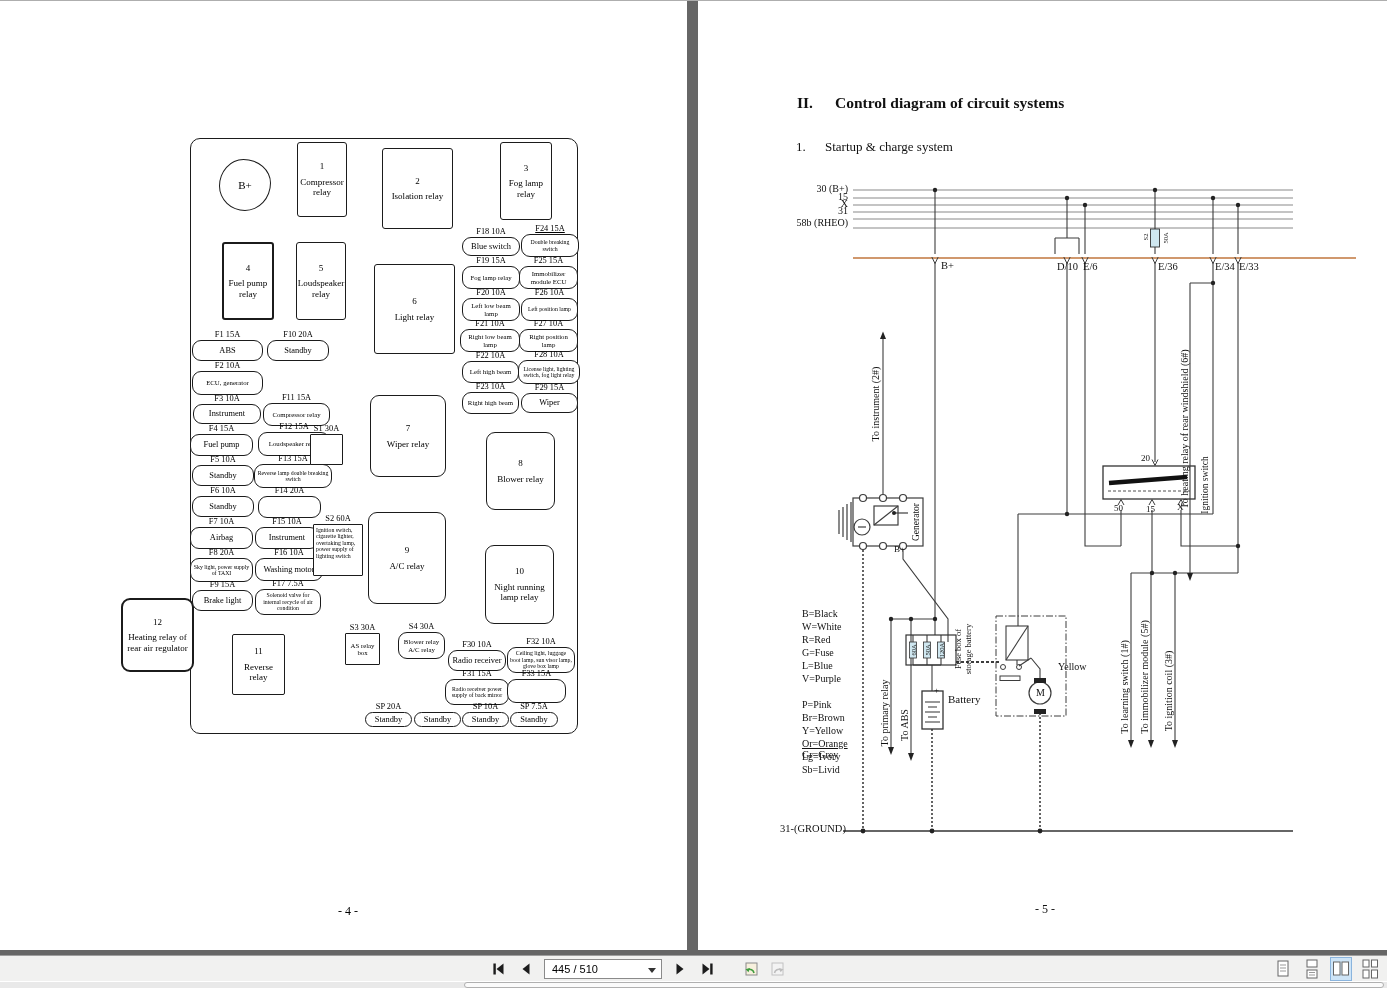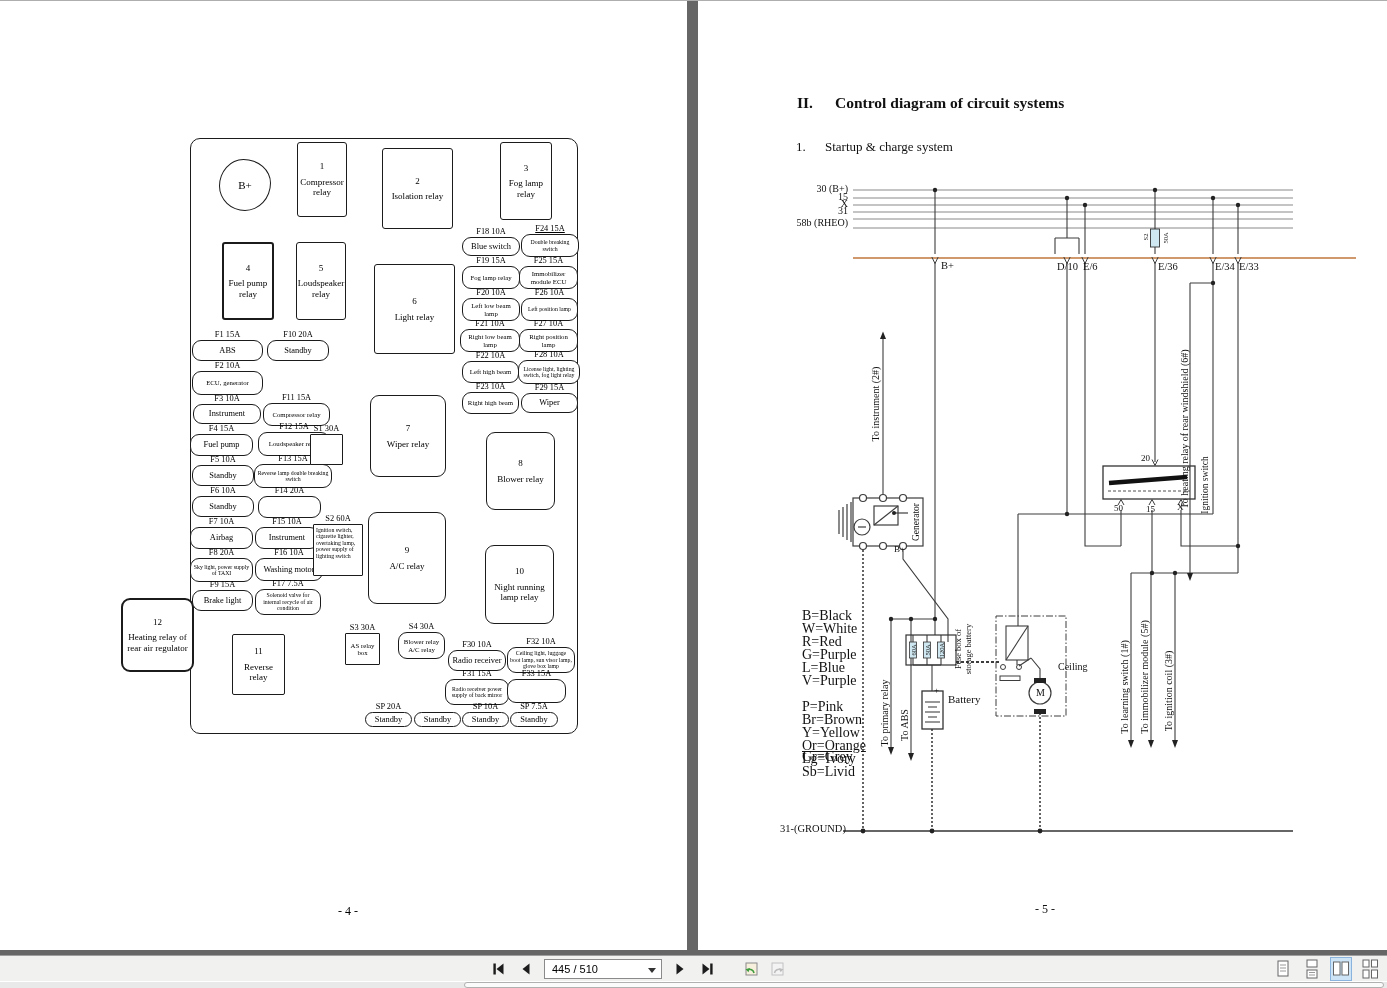--- a/index.html
+++ b/index.html
@@ -29,21 +29,21 @@
 
   
   .rpl{position:absolute;white-space:nowrap;color:#111;}
   .rot{transform:translate(-50%,-50%) rotate(-90deg);text-align:center;}
   .rot.wrap{white-space:normal;line-height:1.15;}
   .h1{font-size:15.5px;font-weight:bold;}
   .h2{font-size:13px;}
   .bus{font-size:10px;text-align:right;}
   .conn{font-size:10.5px;}
   .term{font-size:9px;}
-  .leg{font-size:14px;}
+  .leg{font-size:10px;}
   .sm{font-size:10px;}
   .md{font-size:11px;}
   .tiny{font-size:6.5px;}
   .rotlbl{font-size:10px;}
   .rotsm{font-size:9.5px;}
   .rotxs{font-size:8.5px;}
   .foot{font-size:12px;}
 
   
   .toolbar{position:absolute;left:0;top:955px;width:1387px;height:26px;background:#f1f1f0;border-top:1px solid #9e9e9e;}
@@ -355,39 +355,39 @@
       <div class="rpl conn" style="left: 517px; top: 260px;">E/34</div>
       <div class="rpl conn" style="left: 541px; top: 260px; text-align: right;">E/33</div>
       <div class="rpl tiny rot" style="left: 447px; top: 236px;">S2</div>
       <div class="rpl tiny rot" style="left: 467px; top: 237px;">50A</div>
       <div class="rpl rotlbl rot" style="left: 177px; top: 403px;">To instrument (2#)</div>
       <div class="rpl rotsm rot" style="left: 218px; top: 521px;">Generator</div>
       <div class="rpl term" style="left: 196px; top: 543px;">B+</div>
       <div class="rpl leg" style="left: 104px; top: 607px;">B=Black</div>
       <div class="rpl leg" style="left: 104px; top: 620px;">W=White</div>
       <div class="rpl leg" style="left: 104px; top: 633px;">R=Red</div>
-      <div class="rpl leg" style="left: 104px; top: 646px;">G=Purple</div>
+      <div class="rpl leg" style="left: 104px; top: 646px;">G=Fuse</div>
       <div class="rpl leg" style="left: 104px; top: 659px;">L=Blue</div>
       <div class="rpl leg" style="left: 104px; top: 672px;">V=Purple</div>
       <div class="rpl leg" style="left: 104px; top: 685px; margin-top: 39px;">Y=Yellow</div>
       <div class="rpl leg" style="left: 104px; top: 698px;">P=Pink</div>
       <div class="rpl leg" style="left: 104px; top: 711px;">Br=Brown</div>
       <div class="rpl leg" style="left: 104px; top: 748px;">Gr=Grey</div>
       <div class="rpl leg" style="left: 104px; top: 737px; text-decoration: underline;">Or=Orange</div>
       <div class="rpl leg" style="left: 104px; top: 750px;">Lg=Ivory</div>
       <div class="rpl leg" style="left: 104px; top: 763px;">Sb=Livid</div>
       <div class="rpl rotlbl rot" style="left: 186px; top: 712px;">To primary relay</div>
       <div class="rpl rotlbl rot" style="left: 206px; top: 724px;">To ABS</div>
       <div class="rpl rotxs rot wrap" style="left: 266px; top: 648px; width: 62px;">Fuse box of storage battery</div>
       <div class="rpl tiny rot" style="left: 215px; top: 649px;">60A</div>
       <div class="rpl tiny rot" style="left: 229px; top: 649px;">50A</div>
       <div class="rpl tiny rot" style="left: 243px; top: 649px;">120A</div>
       <div class="rpl md" style="left: 250px; top: 692px;">Battery</div>
       <div class="rpl term" style="left: 236px; top: 684px;">+</div>
-      <div class="rpl sm" style="left: 360px; top: 660px;">Ceiling</div>
+      <div class="rpl sm" style="left: 360px; top: 660px;">Yellow</div>
       <div class="rpl sm" style="left: 338px; top: 686px;">M</div>
       <div class="rpl rotlbl rot" style="left: 486px; top: 428px;">To heating relay of rear windshield (6#)</div>
       <div class="rpl rotsm rot" style="left: 507px; top: 484px;">Ignition switch</div>
       <div class="rpl term" style="left: 443px; top: 452px;">20</div>
       <div class="rpl term" style="left: 416px; top: 502px;">50</div>
       <div class="rpl term" style="left: 448px; top: 503px;">15</div>
       <div class="rpl term" style="left: 479px; top: 501px;">X</div>
       <div class="rpl rotlbl rot" style="left: 426px; top: 686px;">To learning switch (1#)</div>
       <div class="rpl rotlbl rot" style="left: 446px; top: 676px;">To immobilizer module (5#)</div>
       <div class="rpl rotlbl rot" style="left: 470px; top: 690px;">To ignition coil (3#)</div>

